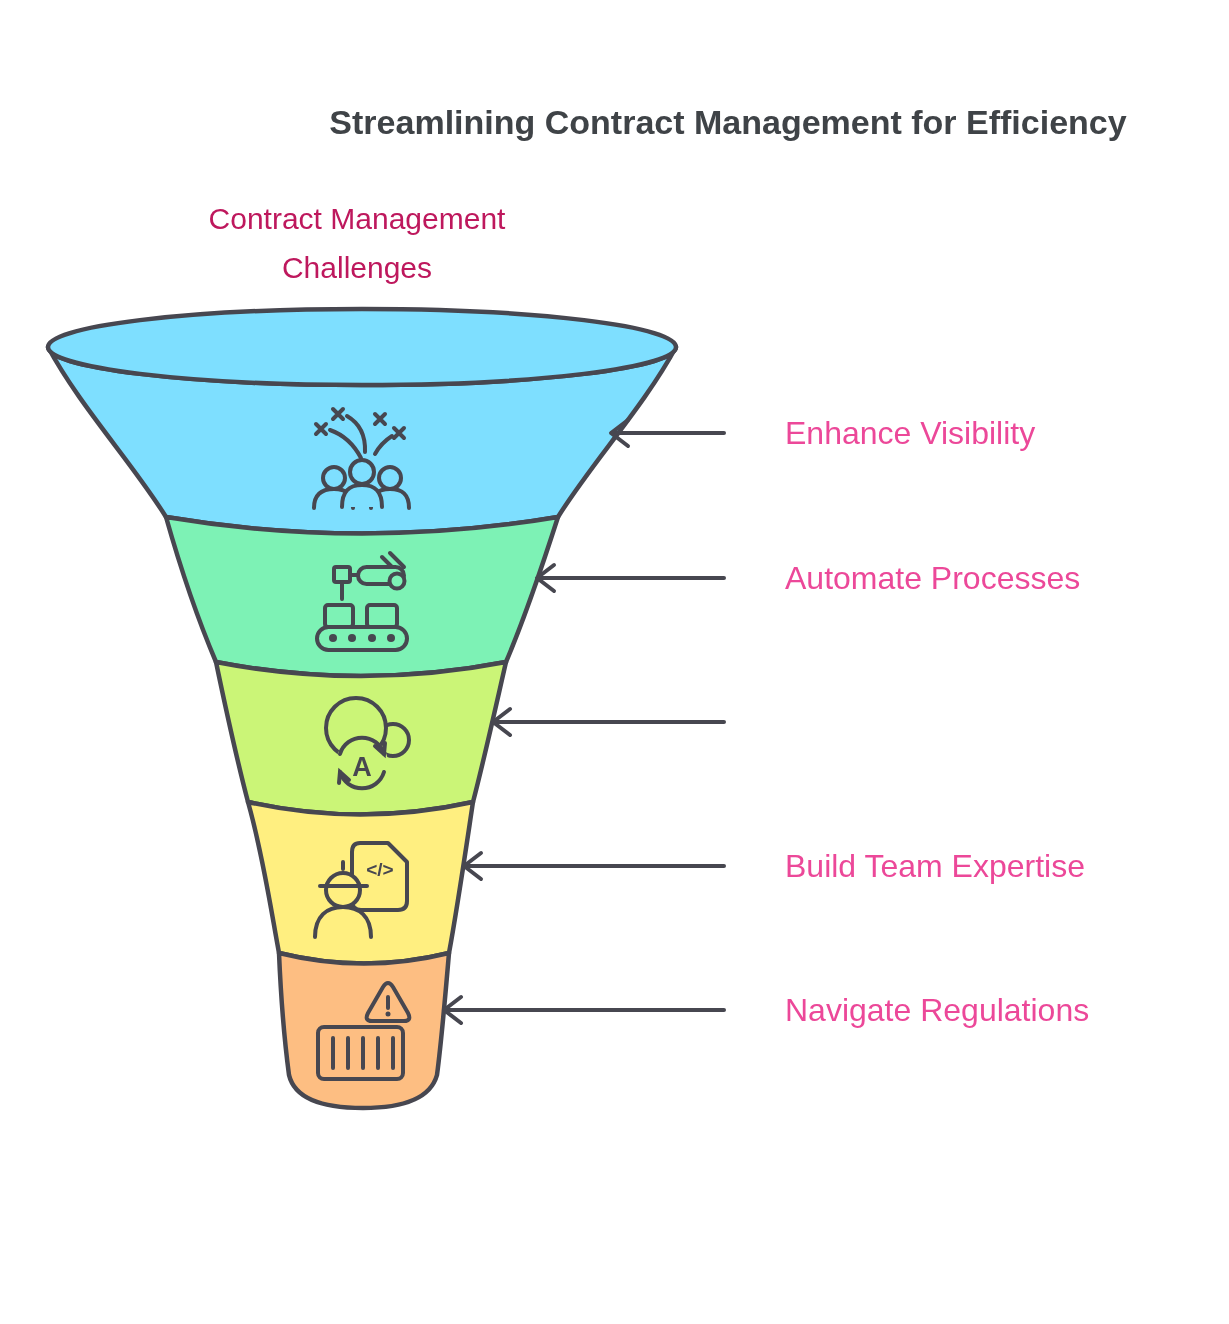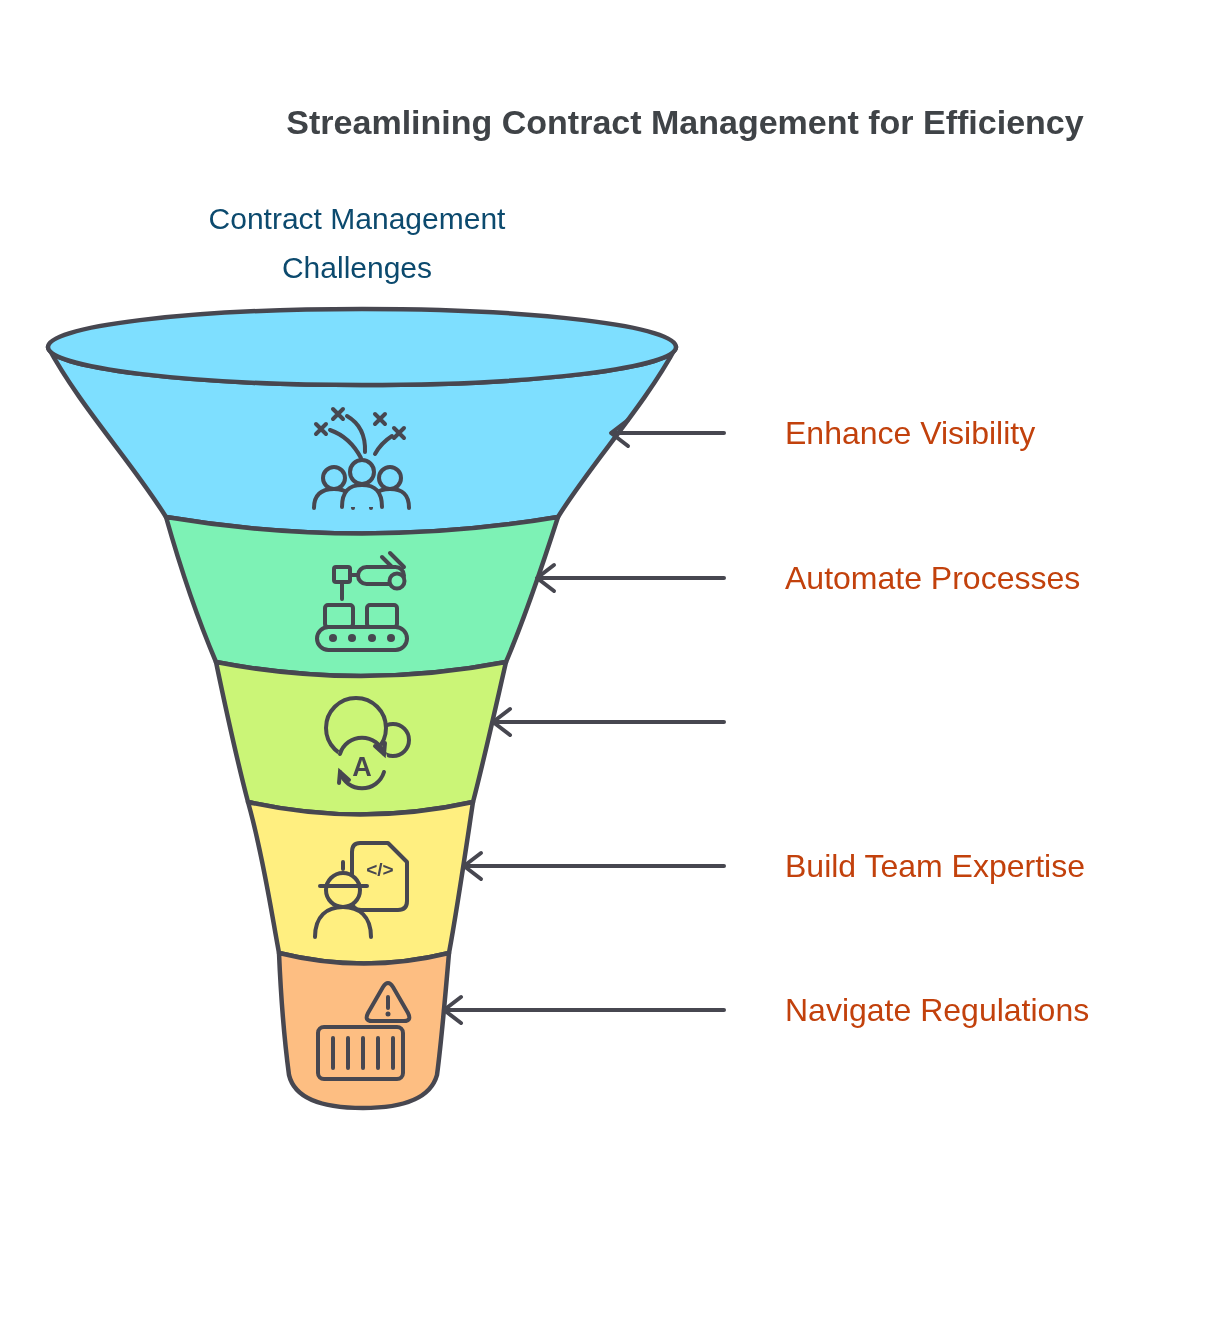--- a/index.html
+++ b/index.html
@@ -17,32 +17,32 @@
   .diagram-svg{position:absolute;left:0;top:0;}
   .band{stroke:var(--outline);stroke-width:4.5;stroke-linejoin:round;}
   .icon{stroke:var(--outline);stroke-width:4;fill:none;stroke-linecap:round;stroke-linejoin:round;}
   .icon-fill{stroke:var(--outline);stroke-width:4;stroke-linecap:round;stroke-linejoin:round;}
   .icon-thin{stroke:var(--outline);stroke-width:4;fill:none;stroke-linecap:round;}
   .fill-dark{fill:var(--outline);stroke:none;}
   .mask-shape{stroke:none;}
   .arrow{stroke:var(--outline);stroke-width:4;fill:none;stroke-linecap:round;stroke-linejoin:round;}
   .icon-glyph{fill:var(--outline);font-family:"Liberation Sans",sans-serif;font-weight:700;text-anchor:middle;stroke:none;}
   .page-title{
-    position:absolute;left:685px;top:100px;transform:translateX(-50%);
+    position:absolute;left:728px;top:100px;transform:translateX(-50%);
     font-size:34px;font-weight:700;color:#3F4347;white-space:nowrap;line-height:44px;
   }
   .muted-label{
     position:absolute;transform:translateX(-50%);
-    font-size:30px;color:#0c4a6e;text-align:center;line-height:49px;
+    font-size:30px;color:#be185d;text-align:center;line-height:49px;
   }
   .top-label{left:357px;top:194px;width:430px;}
   .bottom-label{left:357px;top:1130px;width:360px;}
   .stage-label{
     position:absolute;left:785px;height:40px;line-height:40px;
-    font-size:32px;color:#c2410c;white-space:nowrap;
+    font-size:32px;color:#ec4899;white-space:nowrap;
   }
   .stage-label-1{top:413px;}
   .stage-label-2{top:558px;}
   .stage-label-3{top:702px;}
   .stage-label-4{top:846px;}
   .stage-label-5{top:990px;}
 </style>
 </head>
 <body>
 

